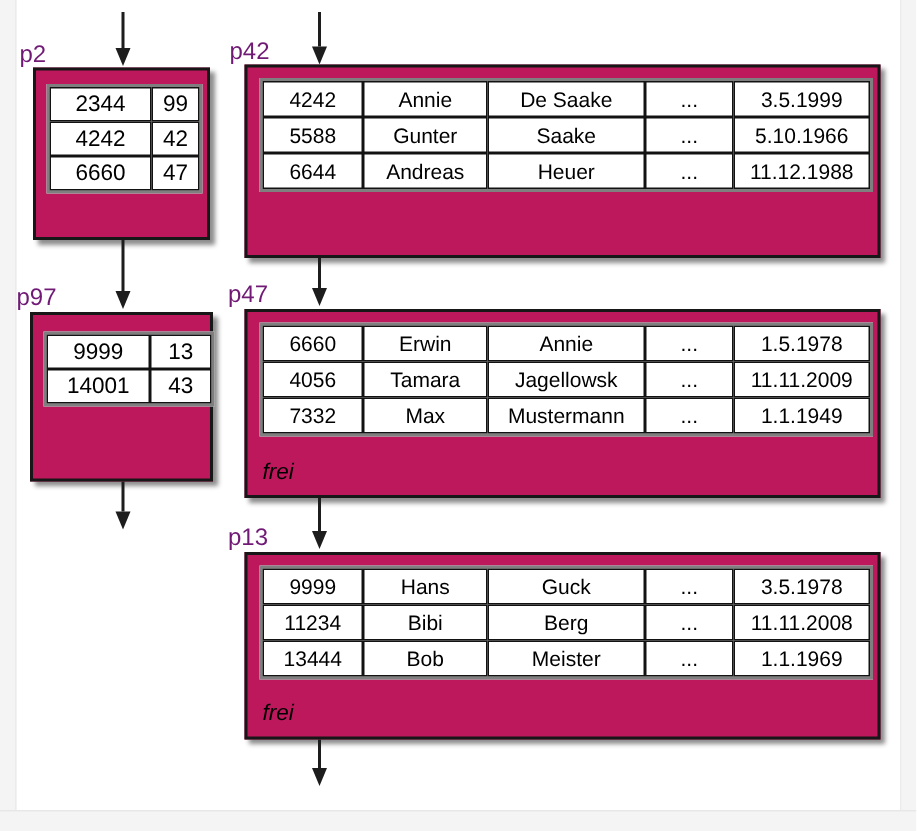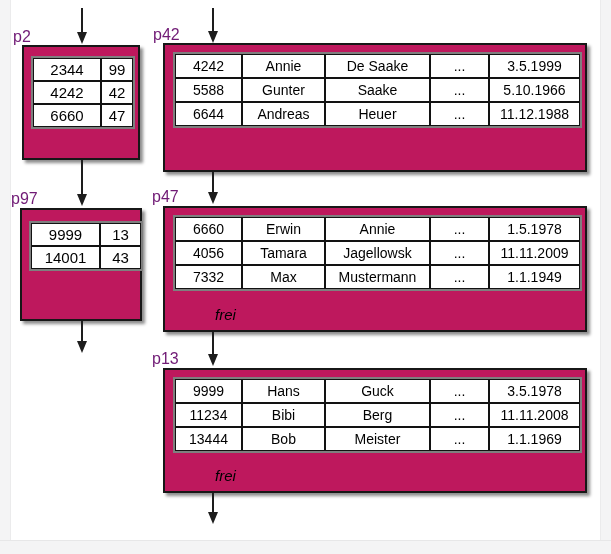--- a/index.html
+++ b/index.html
@@ -24,21 +24,21 @@
     border:2px solid #7f7f7f; table-layout:fixed; background:#fff;
   }
   .dtable td {
     border:1px solid #121212; text-align:center; vertical-align:middle;
     padding:0 2px; overflow:hidden; white-space:nowrap; color:#000;
   }
   .big  { width:405px; }
   .big td { height:24px; font-size:14px; }
   .small td { height:23px; font-size:15px; }
 
-  .free { position:absolute; font-style:italic; font-size:15px; line-height:15px;margin-left:40px; }
+  .free { position:absolute; font-style:italic; font-size:15px; line-height:15px; }
 
   .vline { position:absolute; width:2px; background:#1d1d1d; }
   .ahead {
     position:absolute; width:0; height:0;
     border-left:5.5px solid transparent; border-right:5.5px solid transparent;
     border-top:12px solid #1d1d1d;
   }
 </style>
 </head>
 <body>

